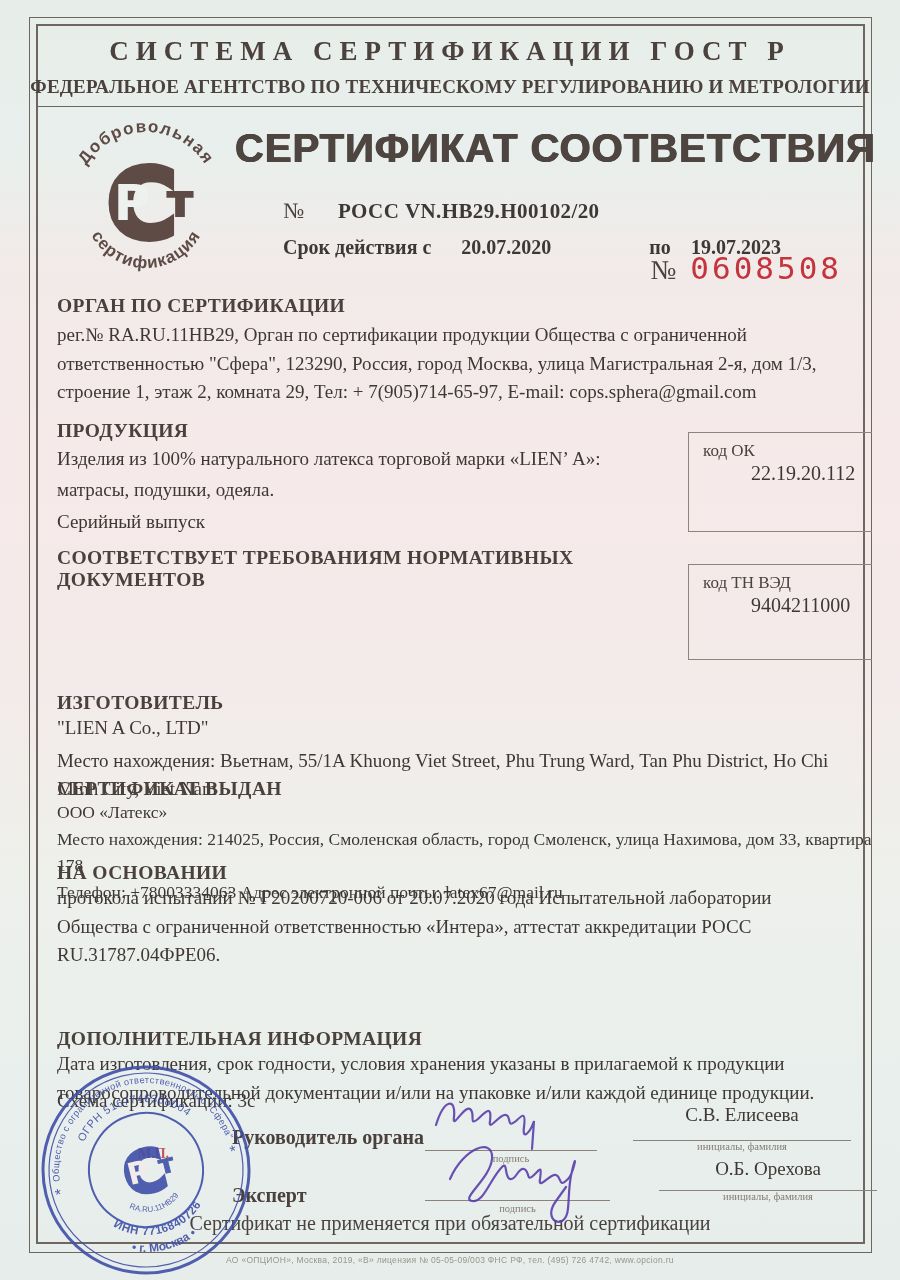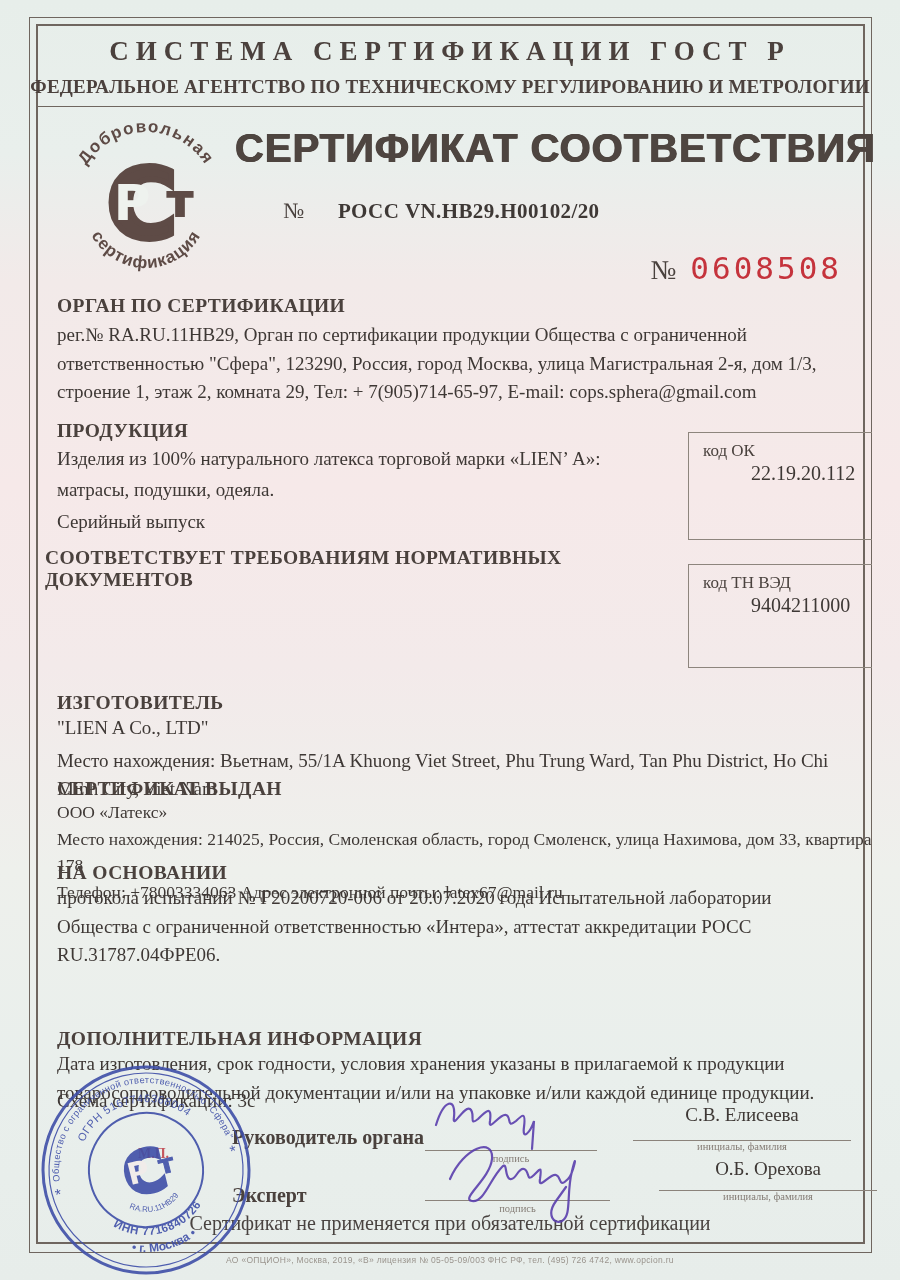--- a/index.html
+++ b/index.html
@@ -30,26 +30,26 @@
   .validity .to{margin-left:20px;}
   .blank-no{right:58px;top:250px;display:flex;align-items:baseline;}
   .blank-no .lbl{font-size:27px;color:#4a423e;margin-right:14px;}
   .blank-no .val{font-family:"DejaVu Sans Mono",monospace;font-size:31px;color:#c5333c;
     letter-spacing:3px;}
   .section h3{margin:0;font-size:19.5px;font-weight:bold;color:#4a413d;letter-spacing:.4px;}
   .section p{margin:4px 0 0 0;font-size:19px;line-height:1.5;color:#3e3835;}
   .sec-org{left:57px;top:295px;width:805px;}
   .sec-prod{left:57px;top:420px;width:625px;}
   .sec-prod p{margin-top:2px;line-height:1.55;}
-  .code-box{border:1.2px solid #8d857d;border-right:none;padding:8px 6px 16px 14px;}
+  .code-box{border:1.2px solid #8d857d;border-right:none;padding:8px 6px 8px 14px;}
   .code-box .cl{font-size:17px;color:#4a423e;}
   .code-box .cv{font-size:20px;color:#3e3835;margin-top:1px;margin-left:48px;}
   .box1{left:688px;top:432px;width:163px;height:82px;}
   .box2{left:688px;top:564px;width:163px;height:78px;}
-  .sec-conf{left:45px;top:547px;width:620px;}
+  .sec-conf{left:57px;top:547px;width:620px;}
   .sec-manu{left:57px;top:692px;width:812px;}
   .sec-issued{left:57px;top:778px;width:815px;}
   .sec-issued p{font-size:17.5px;margin-top:2px;line-height:1.45;}
   .sec-basis{left:57px;top:862px;width:800px;}
   .sec-add{left:57px;top:1028px;width:818px;}
   .scheme{left:57px;top:1090px;font-size:19px;color:#3e3835;}
   .role{font-size:20px;font-weight:bold;color:#4a413d;}
   .role1{left:232px;top:1126px;}
   .role2{left:232px;top:1184px;}
   .sigline{border-bottom:1.5px solid #8b837b;text-align:center;}
@@ -101,20 +101,26 @@
     <text x="122" y="106" text-anchor="middle" font-family="DejaVu Sans, sans-serif" font-size="44" font-weight="bold" fill="#5e4b46" stroke="#5e4b46" stroke-width="2">т</text>
   </svg>
 
   <div class="abs doc-title">СЕРТИФИКАТ СООТВЕТСТВИЯ</div>
 
   <div class="abs cert-no">
     <span class="lbl">№</span>
     <span class="val">РОСС VN.HB29.H00102/20</span>
   </div>
 
+  <div class="abs validity">
+    <span>Срок действия  с</span>
+    <span class="from">20.07.2020</span>
+    <span class="tolbl">по</span>
+    <span class="to">19.07.2023</span>
+  </div>
 
   <div class="abs blank-no">
     <span class="lbl">№</span>
     <span class="val">0608508</span>
   </div>
 
   <div class="abs section sec-org">
     <h3>ОРГАН ПО СЕРТИФИКАЦИИ</h3>
     <p>рег.№ RA.RU.11НВ29, Орган по сертификации продукции Общества с ограниченной ответственностью "Сфера", 123290, Россия, город Москва, улица Магистральная 2-я, дом 1/3, строение 1, этаж 2, комната 29, Тел: + 7(905)714-65-97, E-mail: cops.sphera@gmail.com</p>
   </div>

